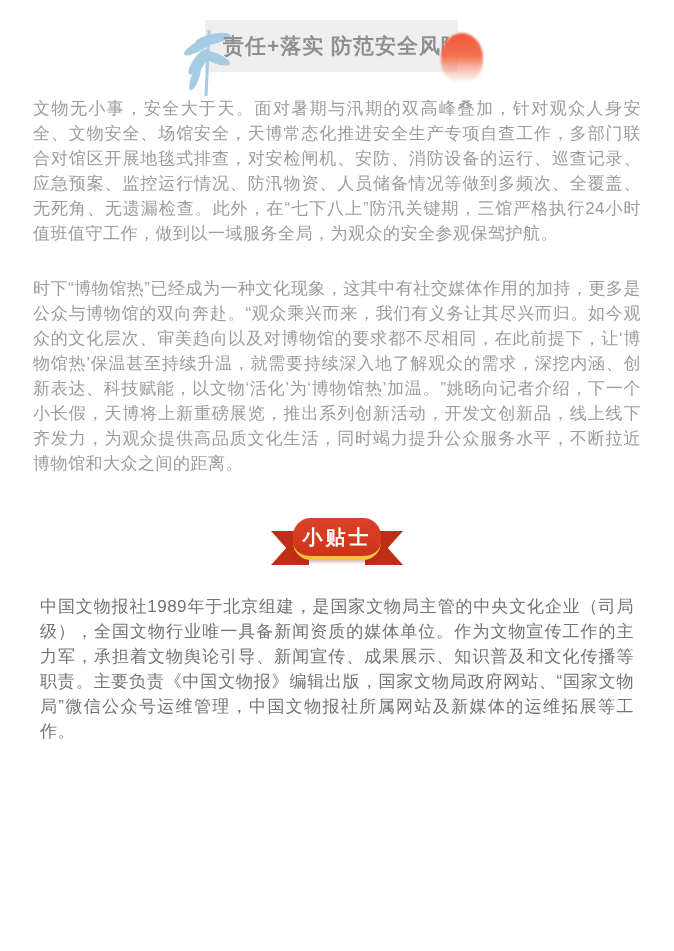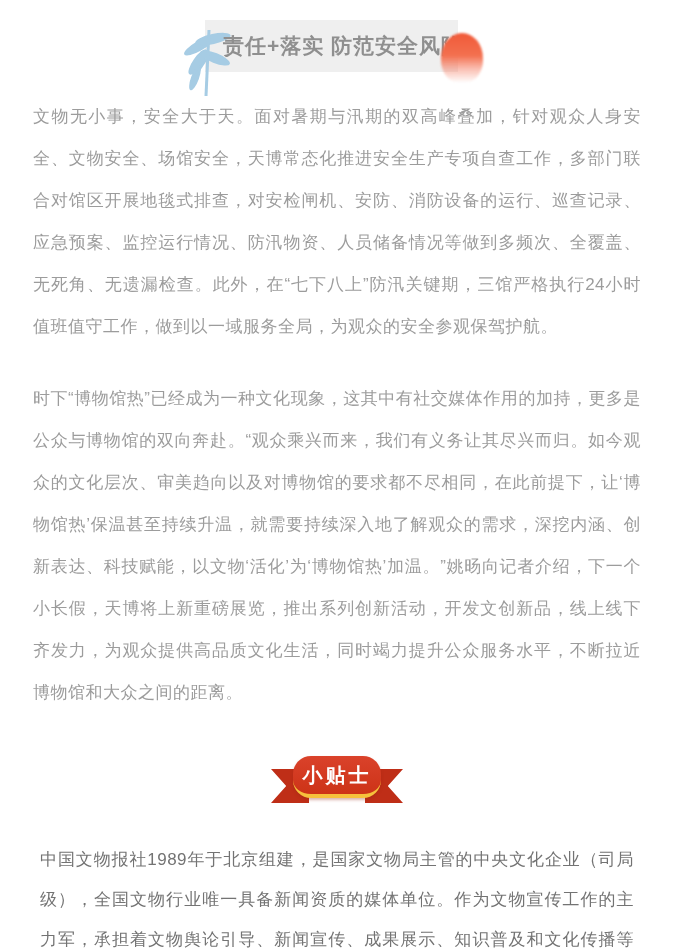--- a/index.html
+++ b/index.html
@@ -73,21 +73,21 @@
     filter: blur(1px);
   }
 
   
   .article {
     margin: 4px 33px 0 33px;
   }
   .article p {
     margin: 0 0 30px 0;
     font-size: 17px;
-    line-height: 42px;
+    line-height: 25px;
     color: #9c9c9c;
     text-align: justify;
     letter-spacing: 0.5px;
   }
 
   
   .ribbon {
     position: relative;
     width: 132px;
     height: 50px;
@@ -122,23 +122,23 @@
     color: #ffffff;
     font-weight: bold;
     font-size: 20px;
     letter-spacing: 3px;
     box-shadow: 0 2px 3px rgba(150,40,20,0.35);
     border-radius: 18px;
   }
 
   
   .tip-body {
-    margin: 34px 40px 0 40px;
+    margin: 26px 40px 0 40px;
     font-size: 17px;
-    line-height: 40px;
+    line-height: 25px;
     color: #737373;
     text-align: justify;
     letter-spacing: 0.5px;
   }
 </style>
 </head>
 <body>
 
 <div class="page">
 

